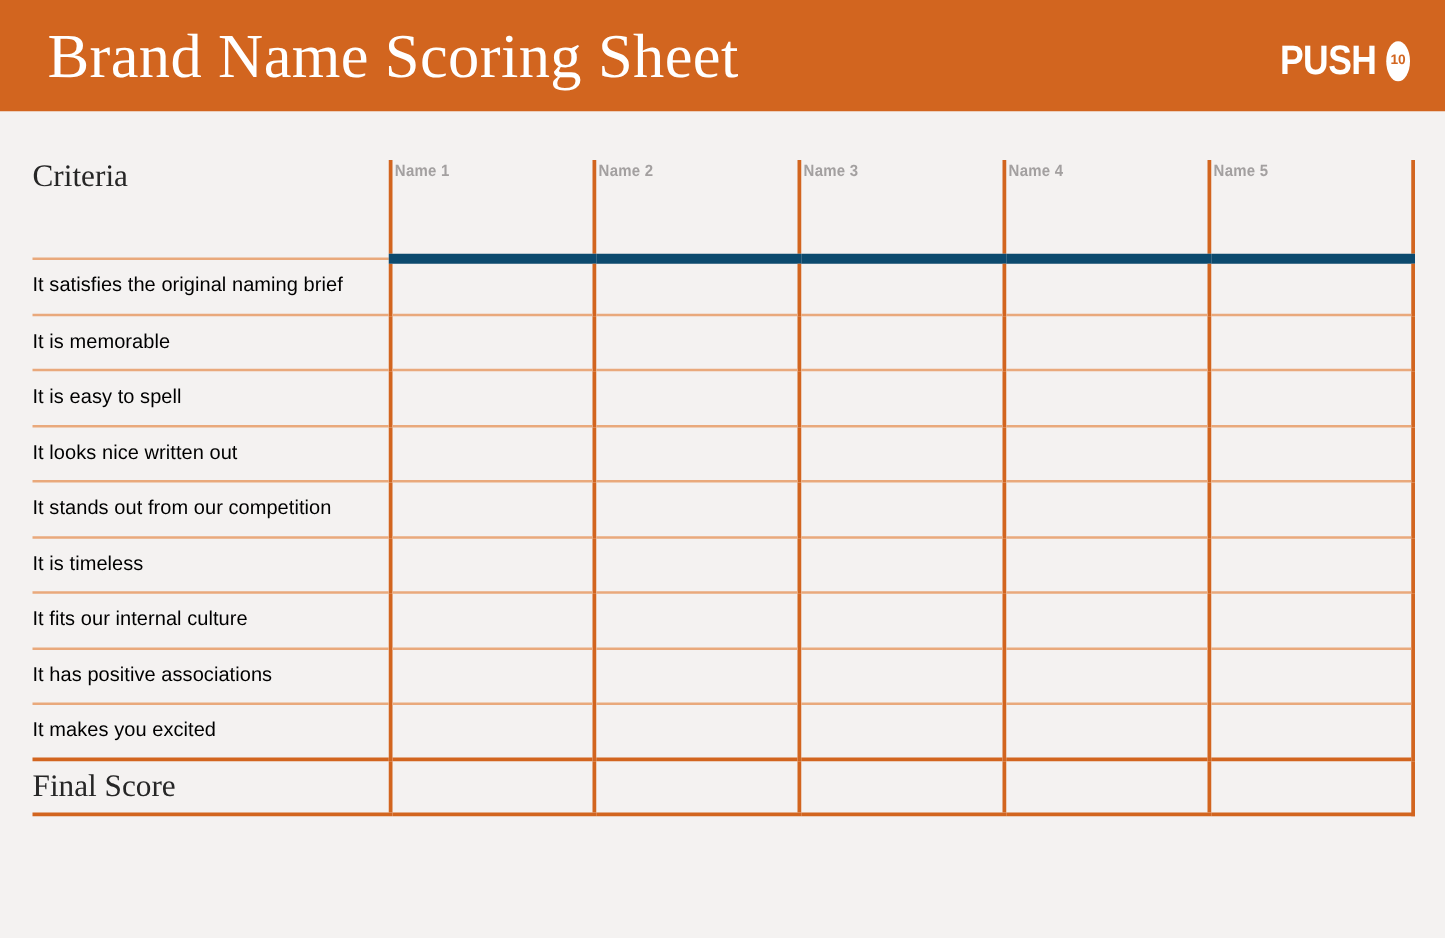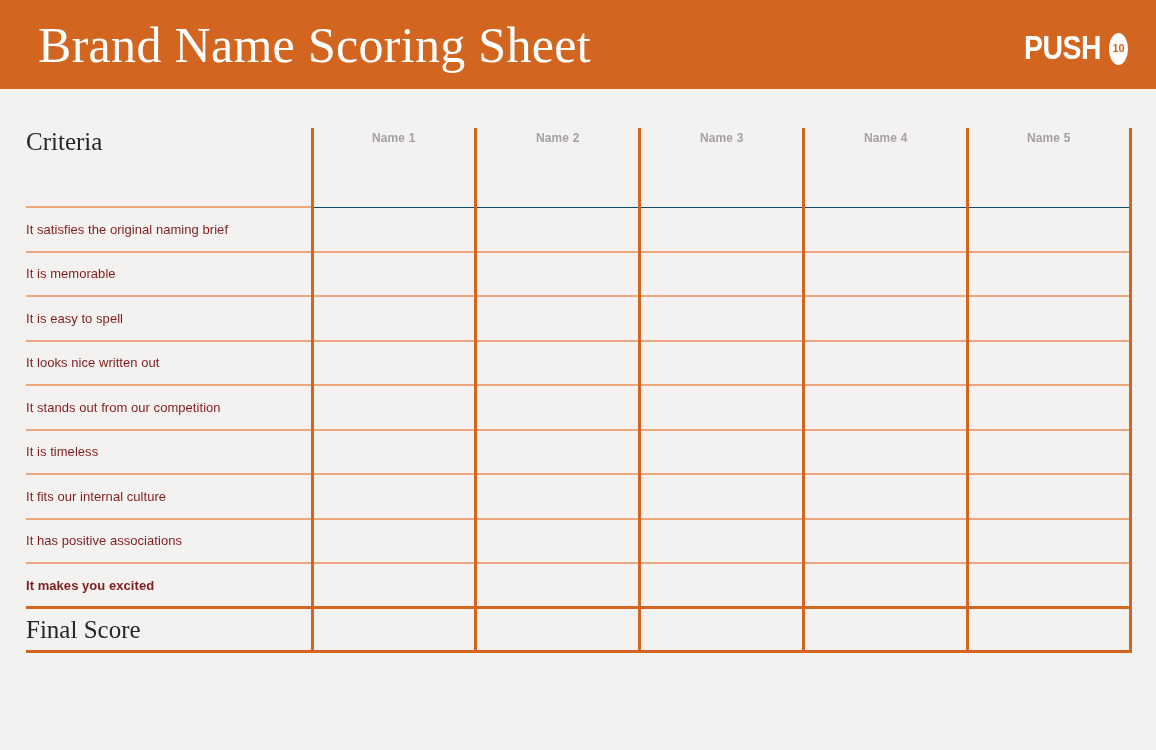--- a/index.html
+++ b/index.html
@@ -109,55 +109,55 @@
   }
   .criteria-head-label {
     font-family: "Liberation Serif", serif;
     font-size: 25px;
     color: #262626;
     line-height: 1.1;
   }
 
   td.name-head {
     border-left: 3px solid #d2651f;
-    border-bottom: 1px solid #0c4a6e;
-    text-align: center;
+    border-bottom: 8px solid #0c4a6e;
+    text-align: left;
     padding-top: 5px;
   }
   td.name-head.last { border-right: 3px solid #d2651f; }
 
   .name-head-label {
     font-family: "Liberation Sans Narrow", "Liberation Sans", sans-serif;
     font-size: 13px;
     font-weight: bold;
     color: #a3a0a0;
     letter-spacing: 0.2px;
     transform: scaleX(0.92);
     display: inline-block;
   }
 
   
   tr.criteria-row td { height: 44.5px; padding: 0; }
 
   td.criteria-cell {
     padding-left: 14px;
-    font-size: 13px;
-    color: #7f1d1d;
+    font-size: 16px;
+    color: #000000;
     border-bottom: 2px solid #e9a97c;
     vertical-align: middle;
     letter-spacing: 0.05px;
   }
 
   td.score-cell {
     border-left: 3px solid #d2651f;
     border-bottom: 2px solid #e9a97c;
   }
   td.score-cell.last { border-right: 3px solid #d2651f; }
 
-  tr.criteria-row.last-criteria td { border-bottom: none; font-weight: bold; }
+  tr.criteria-row.last-criteria td { border-bottom: none; }
 
   
   tr.final-row td {
     height: 44px;
     padding: 0;
     border-top: 3px solid #d2651f;
     border-bottom: 3px solid #d2651f;
   }
   td.final-label-cell {
     padding-left: 14px;

